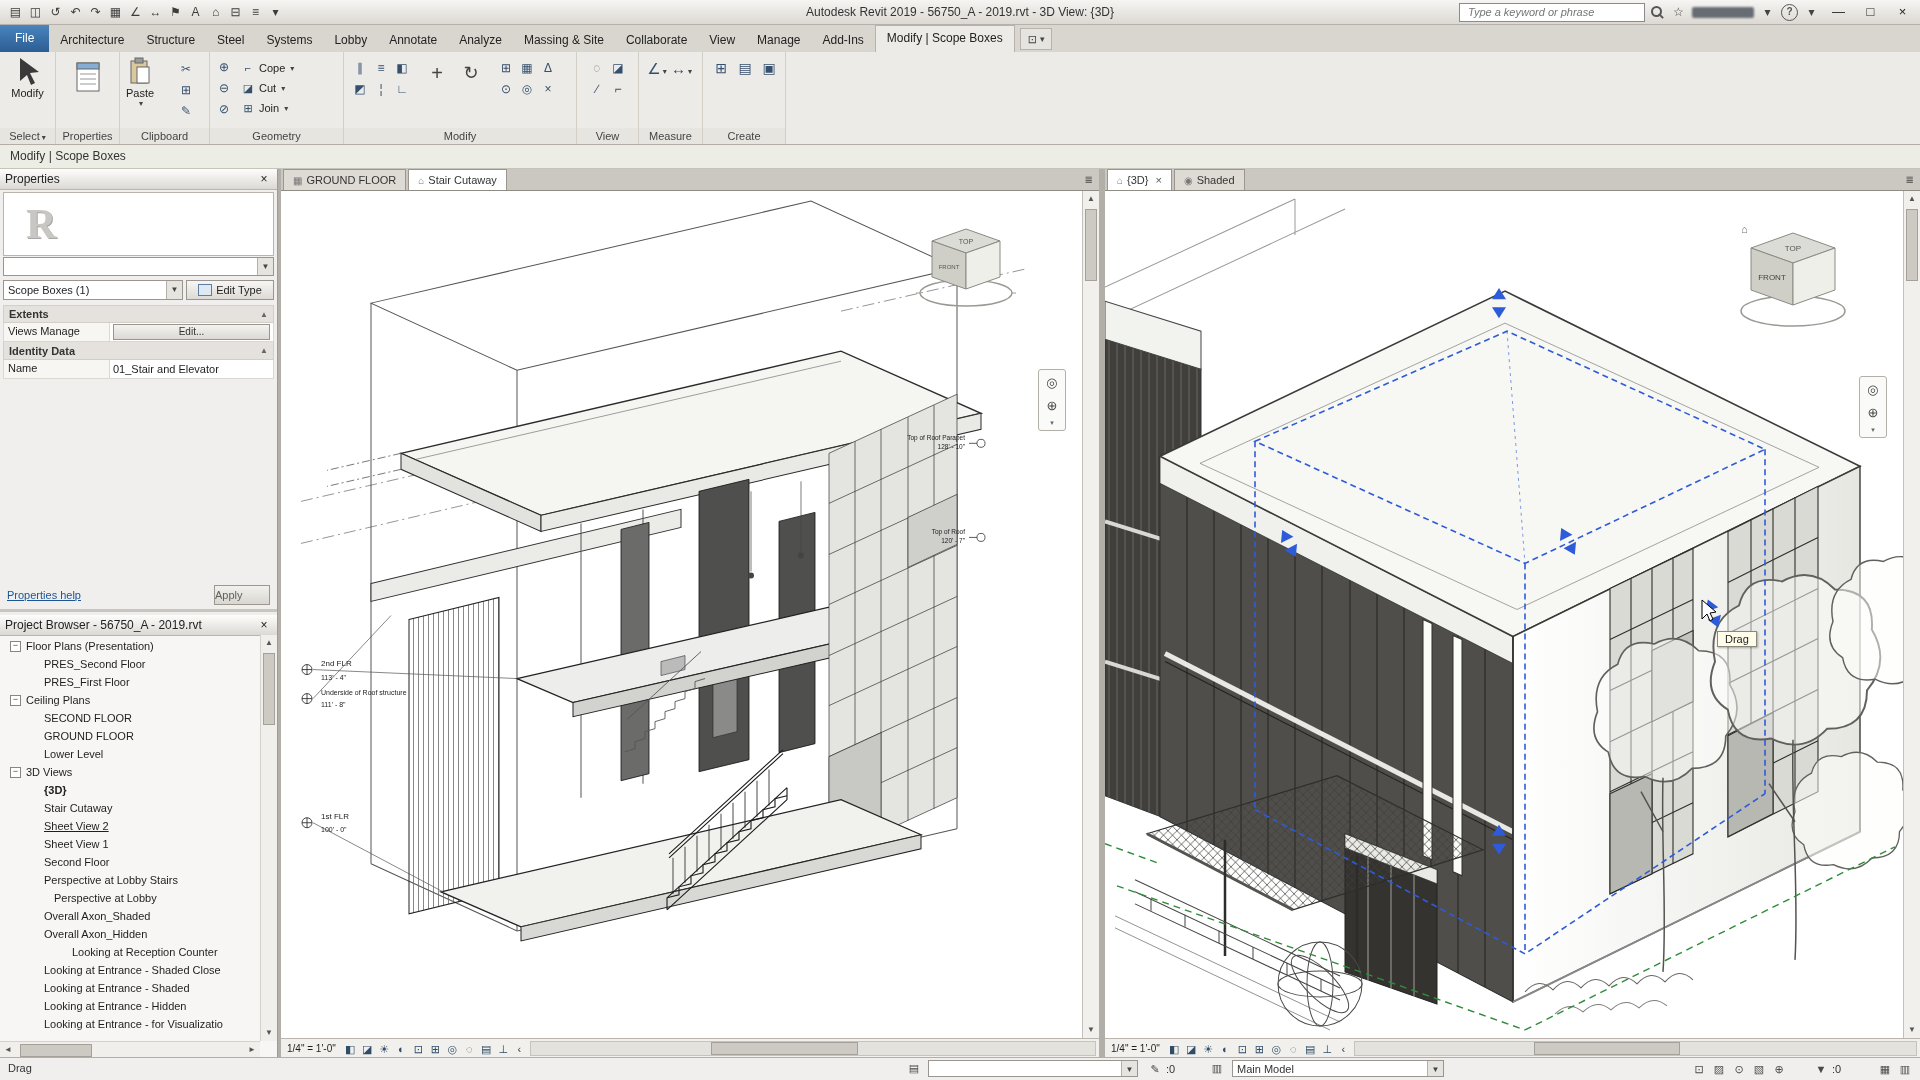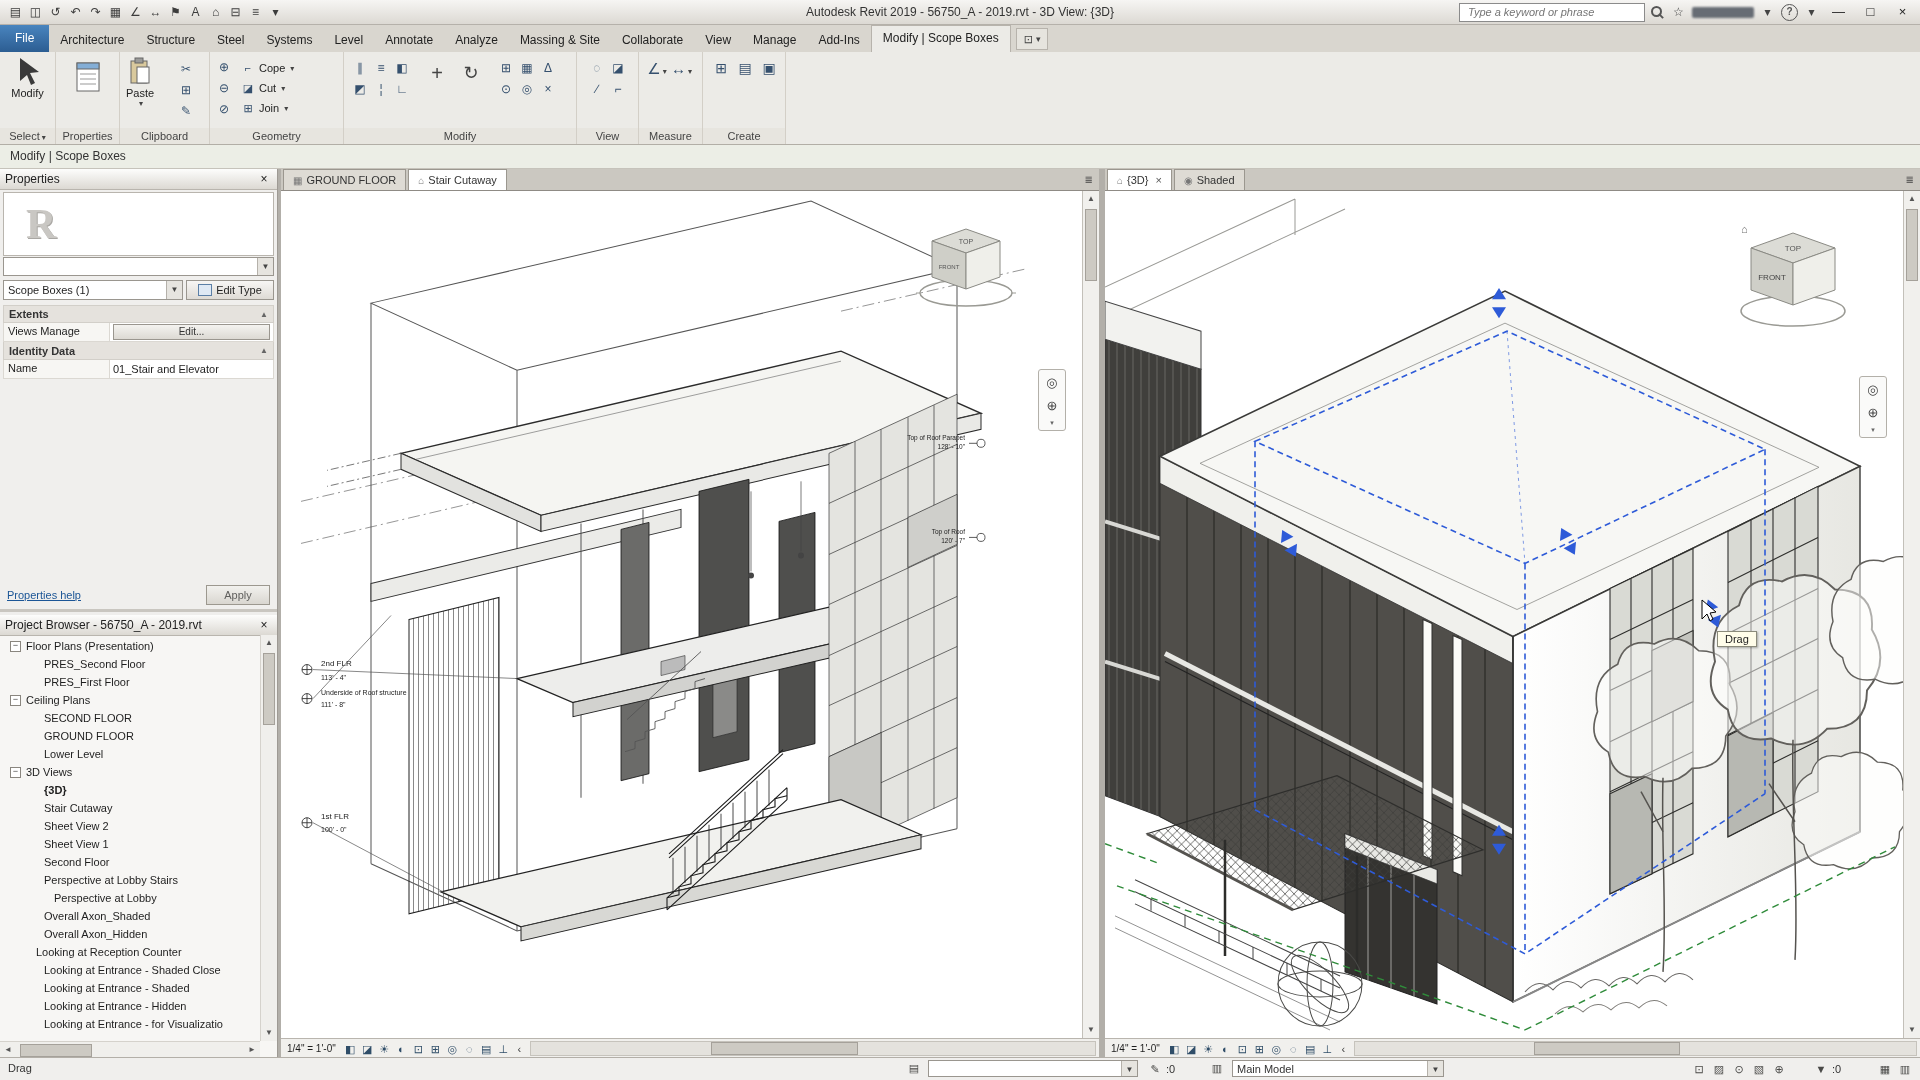--- a/index.html
+++ b/index.html
@@ -54,21 +54,21 @@
   .grid{position:absolute;left:3px;top:136px;right:3px}
   .gsec{height:18px;background:#e5e2dd;border:1px solid #d2cfc9;border-top:none;display:flex;align-items:center;padding:0 5px;font-size:11px;font-weight:bold;color:#333;box-sizing:border-box}
   .grid>:first-child{border-top:1px solid #d2cfc9}
   .gsec .tog{margin-left:auto;font-size:8px;color:#666}
   .grow{display:flex;height:19px;border:1px solid #dbd8d2;border-top:none;font-size:11px;box-sizing:border-box}
   .gcell-l{width:106px;background:#f7f6f3;border-right:1px solid #dbd8d2;padding:2px 4px;box-sizing:border-box;white-space:nowrap}
   .gcell-v{flex:1;background:#fff;padding:1px 3px;display:flex;align-items:center;box-sizing:border-box}
   .editbtn{width:100%;height:14px;background:linear-gradient(#f4f3f0,#dcd9d3);border:1px solid #9a968f;font-size:10px;text-align:center;line-height:13px;color:#333}
   .palfoot{position:absolute;left:0;bottom:4px;right:0;display:flex;align-items:center;padding:0 7px}
   .helplink{color:#1b5596;text-decoration:underline;font-size:11px}
-  .applybtn{margin-left:auto;width:64px;height:20px;background:linear-gradient(#f2f1ee,#d9d6d0);border:1px solid #9c988f;color:#5f5f5d;font-size:11px;text-align:center;line-height:18px;box-sizing:border-box}
+  .applybtn{margin-left:auto;width:56px;height:20px;background:linear-gradient(#f2f1ee,#d9d6d0);border:1px solid #9c988f;color:#5f5f5d;font-size:11px;text-align:left;line-height:18px;box-sizing:border-box}
   .browser{position:absolute;left:0;top:446px;bottom:0;width:100%;background:#f7f6f4}
   .tree{position:absolute;left:0;top:20px;right:17px;bottom:17px;overflow:hidden;font-size:11px;padding-top:2px}
   .pbrow{display:flex;align-items:center;height:18px;white-space:nowrap}
   .expbox{width:9px;height:9px;margin-right:5px;flex:none;text-align:center;font-size:9px;line-height:7px;color:#444}
   .pbrow[data-variant=branch] .expbox{border:1px solid #8a867f;background:#fff}
   .pbrow[data-variant=leaf] .expbox,.pbrow[data-variant=current] .expbox{visibility:hidden}
   .pbrow[data-variant=current] .pblabel{font-weight:bold}
   .vscroll2{position:absolute;right:0;top:20px;bottom:17px;width:17px;background:#f0efec;border-left:1px solid #d5d2cc;box-sizing:border-box}
   .hscroll2{position:absolute;left:0;bottom:0;right:17px;height:17px;background:#f0efec;border-top:1px solid #d5d2cc;display:flex;align-items:center;box-sizing:border-box}
   .sarrow{width:16px;height:16px;text-align:center;font-size:8px;line-height:16px;color:#555;flex:none}
@@ -140,21 +140,21 @@
     </div>
   </div>
 
   <div class="tabrow">
     <div style="display:flex;align-items:flex-end">
         <div class="rtab" data-variant="file"><span>File</span></div>
         <div class="rtab"><span>Architecture</span></div>
         <div class="rtab"><span>Structure</span></div>
         <div class="rtab"><span>Steel</span></div>
         <div class="rtab"><span>Systems</span></div>
-        <div class="rtab"><span>Level</span></div>
+        <div class="rtab"><span>Lobby</span></div>
         <div class="rtab"><span>Annotate</span></div>
         <div class="rtab"><span>Analyze</span></div>
         <div class="rtab"><span>Massing &amp; Site</span></div>
         <div class="rtab"><span>Collaborate</span></div>
         <div class="rtab"><span>View</span></div>
         <div class="rtab"><span>Manage</span></div>
         <div class="rtab"><span>Add-Ins</span></div>
         <div class="rtab" data-variant="active"><span>Modify | Scope Boxes</span></div>
       </div>
     <div class="paneltoggle">
@@ -377,21 +377,21 @@
             <span class="pblabel">3D Views</span>
           </div>
             <div class="pbrow" data-variant="current" style="padding-left: 30px;">
             <span class="expbox"></span>
             <span class="pblabel">{3D}</span>
           </div>
             <div class="pbrow" data-variant="leaf" style="padding-left: 30px;">
             <span class="expbox"></span>
             <span class="pblabel">Stair Cutaway</span>
           </div>
-            <div class="pbrow" data-variant="leaf" style="padding-left: 30px;">
+            <div class="pbrow" data-variant="leaf" style="padding-left: 30px; text-decoration: underline;">
             <span class="expbox"></span>
             <span class="pblabel">Sheet View 2</span>
           </div>
             <div class="pbrow" data-variant="leaf" style="padding-left: 30px;">
             <span class="expbox"></span>
             <span class="pblabel">Sheet View 1</span>
           </div>
             <div class="pbrow" data-variant="leaf" style="padding-left: 30px;">
             <span class="expbox"></span>
             <span class="pblabel">Second Floor</span>
@@ -405,21 +405,21 @@
             <span class="pblabel">Perspective at Lobby</span>
           </div>
             <div class="pbrow" data-variant="leaf" style="padding-left: 30px;">
             <span class="expbox"></span>
             <span class="pblabel">Overall Axon_Shaded</span>
           </div>
             <div class="pbrow" data-variant="leaf" style="padding-left: 30px;">
             <span class="expbox"></span>
             <span class="pblabel">Overall Axon_Hidden</span>
           </div>
-            <div class="pbrow" data-variant="leaf" style="padding-left: 22px;">
+            <div class="pbrow" data-variant="leaf" style="padding-left: 30px; margin-left: 28px;">
             <span class="expbox"></span>
             <span class="pblabel">Looking at Reception Counter</span>
           </div>
             <div class="pbrow" data-variant="leaf" style="padding-left: 30px;">
             <span class="expbox"></span>
             <span class="pblabel">Looking at Entrance - Shaded Close</span>
           </div>
             <div class="pbrow" data-variant="leaf" style="padding-left: 30px;">
             <span class="expbox"></span>
             <span class="pblabel">Looking at Entrance - Shaded</span>

